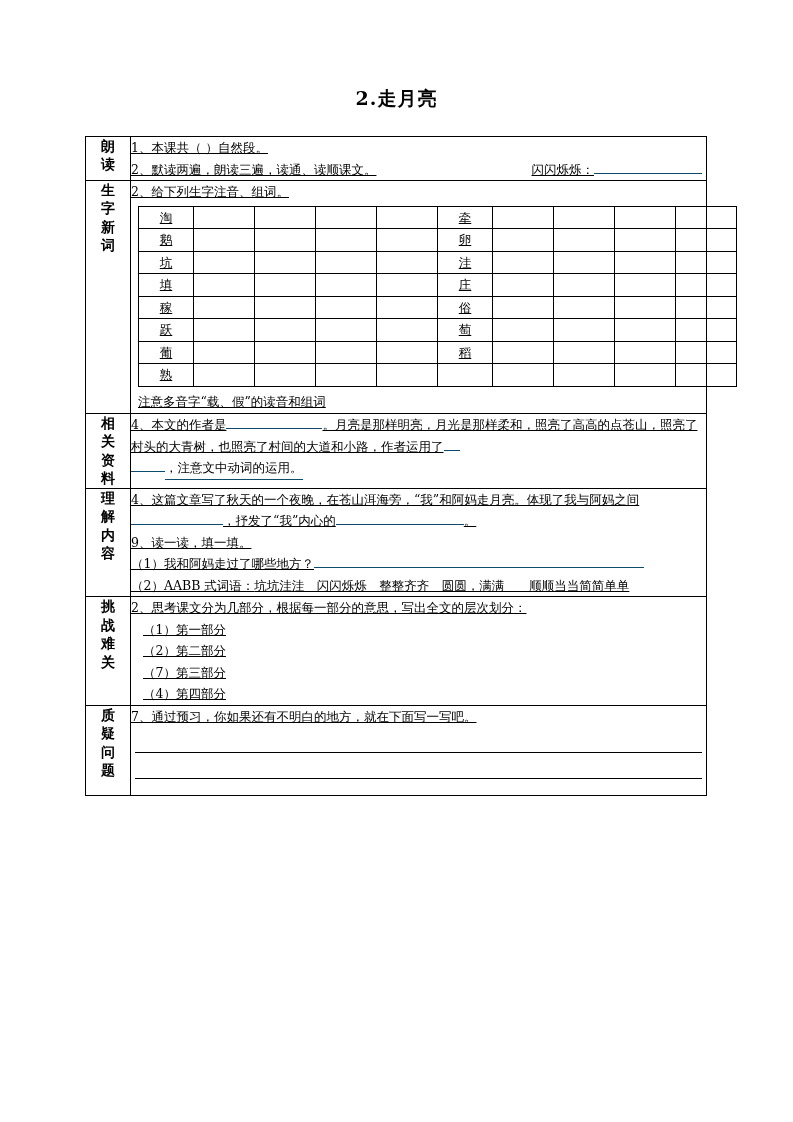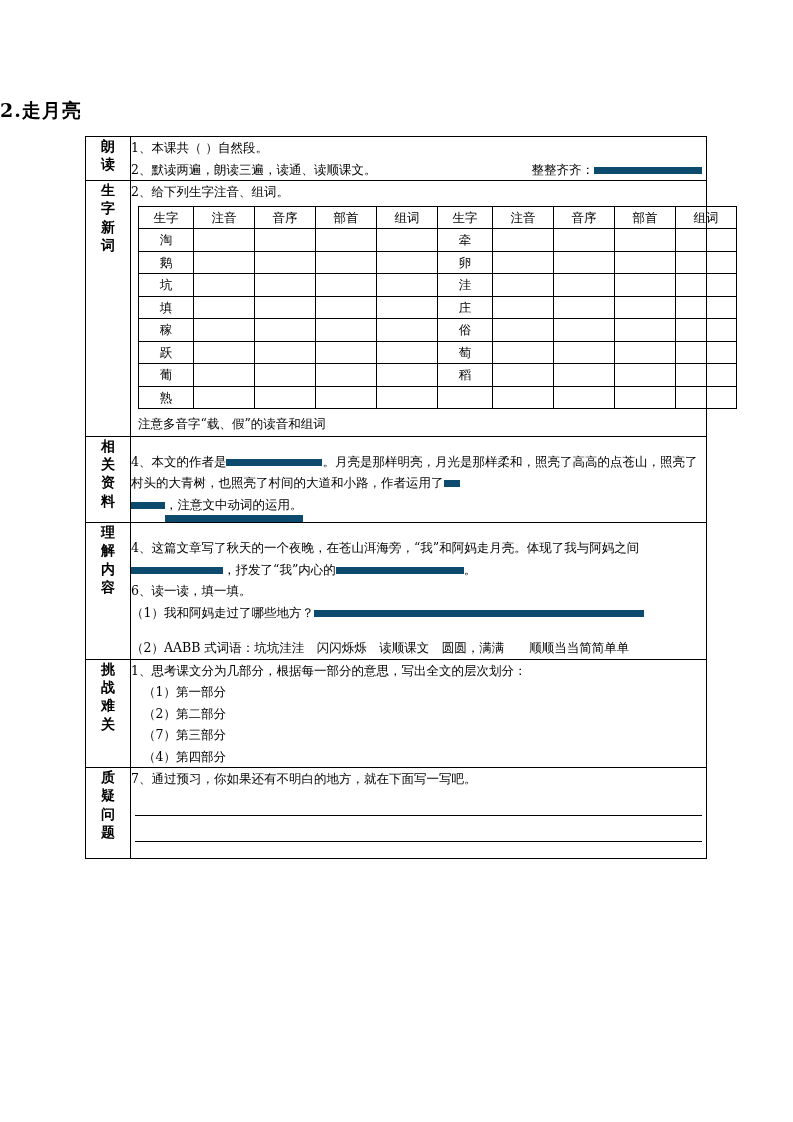--- a/index.html
+++ b/index.html
@@ -18,22 +18,23 @@
   .page {
     position: absolute;
     left: 0;
     top: 0;
     width: 793px;
     height: 1122px;
   }
   .doc-title {
     position: absolute;
     left: 0;
-    top: 98px;
+    top: 86px;
     width: 793px;
+    text-align: center;
     font-size: 19px;
     font-weight: bold;
     font-family: "DejaVu Serif", "Liberation Serif", serif;
     letter-spacing: 1px;
   }
   table.outer {
     position: absolute;
     left: 85px;
     top: 136px;
     width: 622px;
@@ -56,31 +57,31 @@
     padding: 2px 0;
   }
   td.label-cell .vchar {
     display: block;
   }
   td.body-cell {
     padding: 4px 7px 5px 7px;
     font-size: 12.5px;
     line-height: 1.72;
     font-family: "DejaVu Serif", "Liberation Serif", serif;
+    text-decoration: underline;
   }
   .line {
     white-space: nowrap;
   }
   .line-wrap {
     white-space: normal;
-    margin-top: 14px;
   }
   .ul {
     display: inline-block;
-    border-bottom: 7px solid #0c4a6e;
+    border-bottom: 1px solid #0c4a6e;
     vertical-align: baseline;
   }
   .ul-sig   { width: 108px; }
   .ul-auth  { width: 96px; }
   .ul-tail  { width: 16px; }
   .ul-tail2 { width: 34px; }
   .ul-a     { width: 92px; }
   .ul-b     { width: 128px; }
   .ul-q     { width: 330px; }
   .sig-row {
@@ -134,21 +135,21 @@
       <tr>
         <td class="label-cell">
           <span class="vchar">朗</span>
           <span class="vchar">读</span>
         </td>
         <td class="body-cell">
           <div class="line">1、本课共（        ）自然段。</div>
           <div class="sig-row">
             <span>2、默读两遍，朗读三遍，读通、读顺课文。</span>
             <span class="sig-right">
-              <span>整整齐齐：</span><span class="ul ul-sig"></span>
+              <span>闪闪烁烁：</span><span class="ul ul-sig"></span>
             </span>
           </div>
         </td>
       </tr>
 
       <tr>
         <td class="label-cell">
           <span class="vchar">生</span>
           <span class="vchar">字</span>
           <span class="vchar">新</span>
@@ -165,32 +166,20 @@
                 <col class="c-fill">
                 <col class="c-fill">
               <col class="c-char">
                 <col class="c-fill">
                 <col class="c-fill">
                 <col class="c-fill">
                 <col class="c-fill">
             </colgroup>
             <tbody>
               <tr>
-                <td>生字</td>
-                <td>注音</td>
-                <td>音序</td>
-                <td>部首</td>
-                <td>组词</td>
-                <td>生字</td>
-                <td>注音</td>
-                <td>音序</td>
-                <td>部首</td>
-                <td>组词</td>
-              </tr>
-              <tr>
                 <td>淘</td>
                 <td></td>
                 <td></td>
                 <td></td>
                 <td></td>
                 <td>牵</td>
                 <td></td>
                 <td></td>
                 <td></td>
                 <td></td>
@@ -300,35 +289,35 @@
 
       <tr>
         <td class="label-cell">
           <span class="vchar">理</span>
           <span class="vchar">解</span>
           <span class="vchar">内</span>
           <span class="vchar">容</span>
         </td>
         <td class="body-cell">
           <div class="line-wrap"><span>4、这篇文章写了秋天的一个夜晚，在苍山洱海旁，“我”和阿妈走月亮。体现了我与阿妈之间</span><span class="ul ul-a"></span><span>，抒发了“我”内心的</span><span class="ul ul-b"></span><span>。</span></div>
-          <div class="line">6、读一读，填一填。</div>
+          <div class="line">9、读一读，填一填。</div>
           <div class="line"><span>（1）我和阿妈走过了哪些地方？</span><span class="ul ul-q"></span></div>
-          <div class="line-wrap"><span>（2）AABB 式词语：</span><span>坑坑洼洼　闪闪烁烁　读顺课文　圆圆，满满　　顺顺当当简简单单</span></div>
+          <div class="line-wrap"><span>（2）AABB 式词语：</span><span>坑坑洼洼　闪闪烁烁　整整齐齐　圆圆，满满　　顺顺当当简简单单</span></div>
         </td>
       </tr>
 
       <tr>
         <td class="label-cell">
           <span class="vchar">挑</span>
           <span class="vchar">战</span>
           <span class="vchar">难</span>
           <span class="vchar">关</span>
         </td>
         <td class="body-cell">
-          <div class="line">1、思考课文分为几部分，根据每一部分的意思，写出全文的层次划分：</div>
+          <div class="line">2、思考课文分为几部分，根据每一部分的意思，写出全文的层次划分：</div>
           <div class="line indent1">（1）第一部分</div>
           <div class="line indent1">（2）第二部分</div>
           <div class="line indent1">（7）第三部分</div>
           <div class="line indent1">（4）第四部分</div>
         </td>
       </tr>
 
       <tr>
         <td class="label-cell">
           <span class="vchar">质</span>

